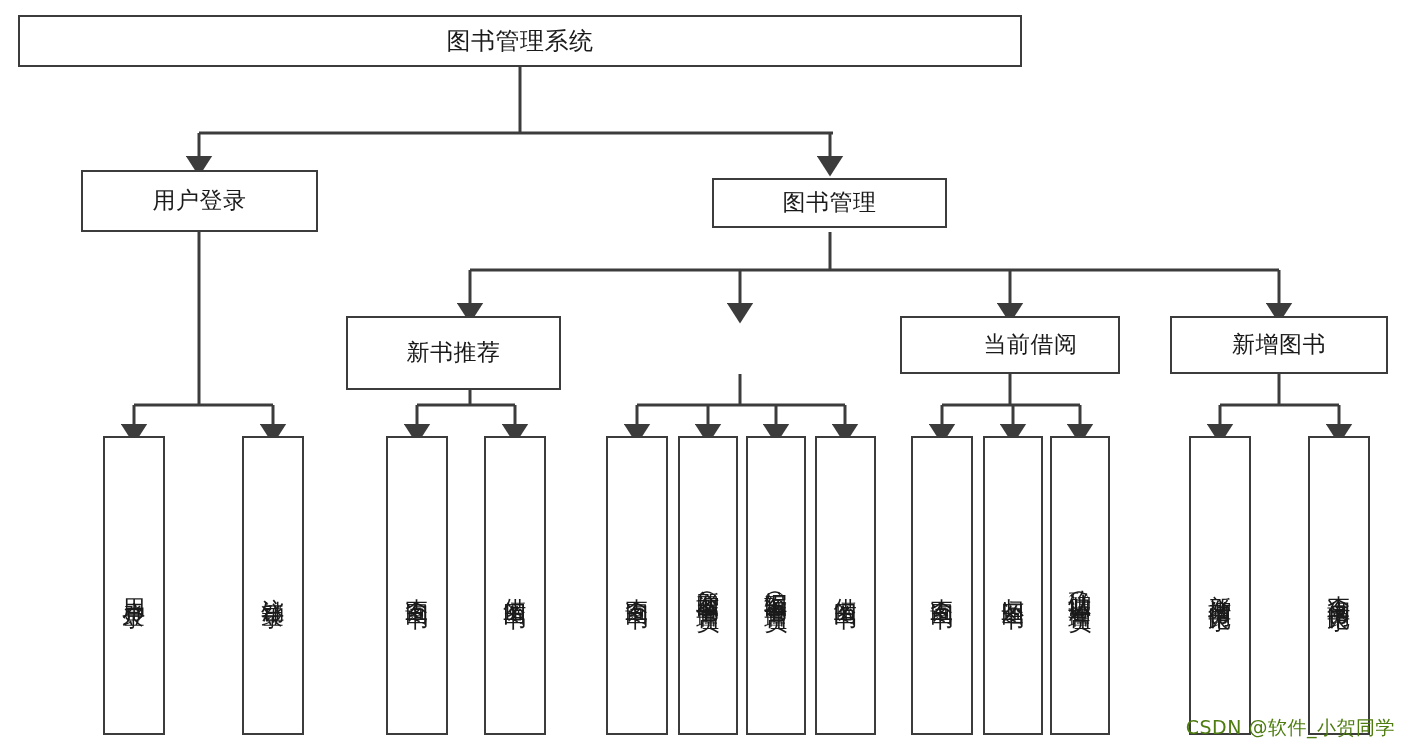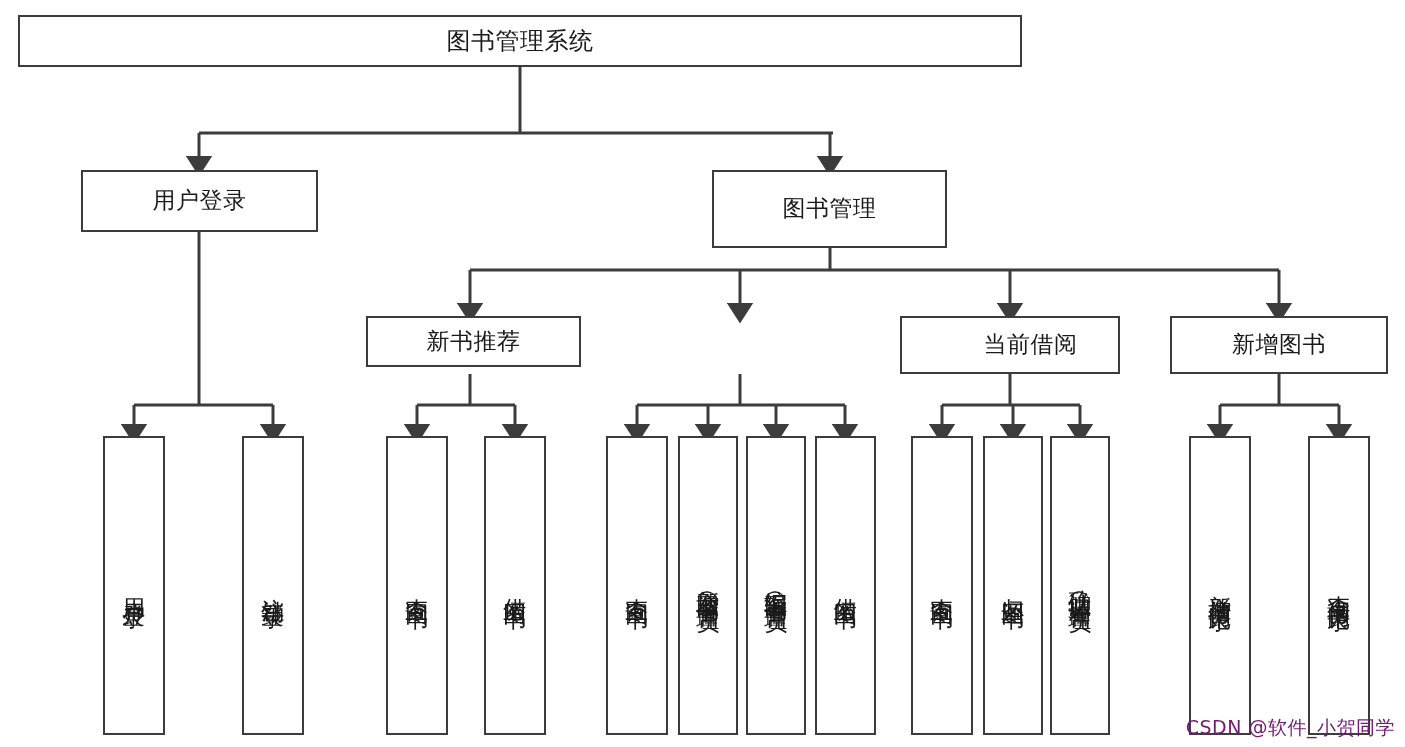--- a/index.html
+++ b/index.html
@@ -61,21 +61,21 @@
     letter-spacing: 3px;
   }
   .node.root .node-label {
     font-size: 24px;
   }
   .watermark {
     position: absolute;
     right: 10px;
     bottom: 6px;
     font-size: 19px;
-    color: #701a75;
+    color: #4d7c0f;
     letter-spacing: 0.5px;
     white-space: nowrap;
     pointer-events: none;
   }
 </style>
 </head>
 <body>
 
 <div id="diagram-root">
 
@@ -129,25 +129,25 @@
     </g>
   </svg>
 
   <div class="node horizontal root" style="left:18px; top:15px; width:1004px; height:52px;">
     <span class="node-label">图书管理系统</span>
   </div>
 
   <div class="node horizontal" style="left:81px; top:170px; width:237px; height:62px;">
     <span class="node-label">用户登录</span>
   </div>
-  <div class="node horizontal" style="left:712px; top:170px; width:235px; height:78px;">
+  <div class="node horizontal" style="left:712px; top:178px; width:235px; height:50px;">
     <span class="node-label">图书管理</span>
   </div>
 
-  <div class="node horizontal" style="left:366px; top:316px; width:215px; height:51px;">
+  <div class="node horizontal" style="left:346px; top:316px; width:215px; height:74px;">
     <span class="node-label">新书推荐</span>
   </div>
   <div class="node horizontal" style="left:900px; top:316px; width:220px; height:58px;padding-left:41px;">
     <span class="node-label">当前借阅</span>
   </div>
   <div class="node horizontal" style="left:1170px; top:316px; width:218px; height:58px;">
     <span class="node-label">新增图书</span>
   </div>
 
   <div class="node vertical" style="left:103px; top:436px; width:62px; height:299px;">

